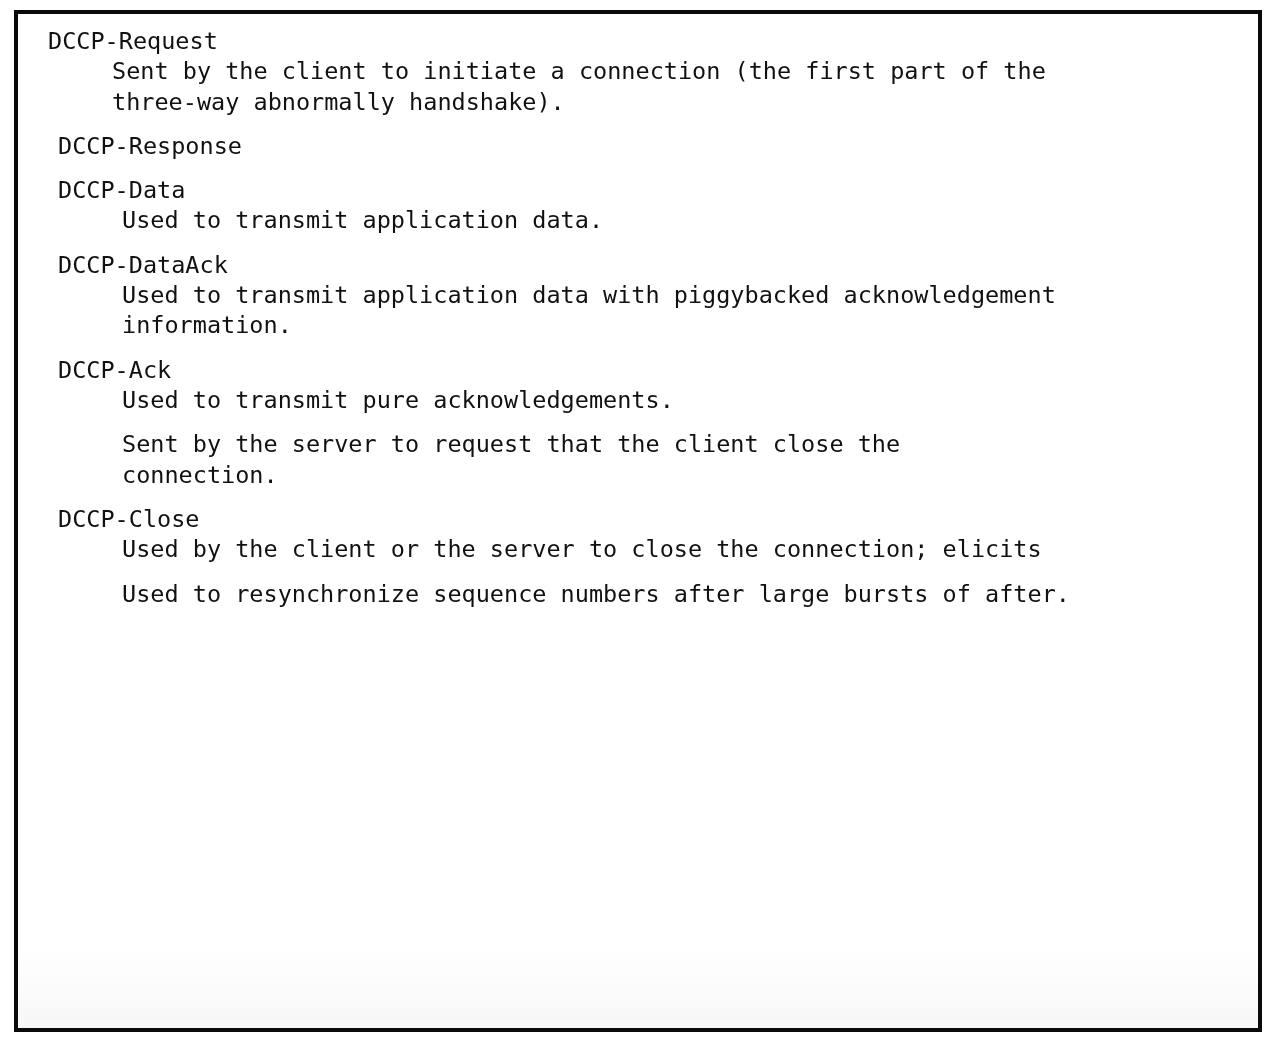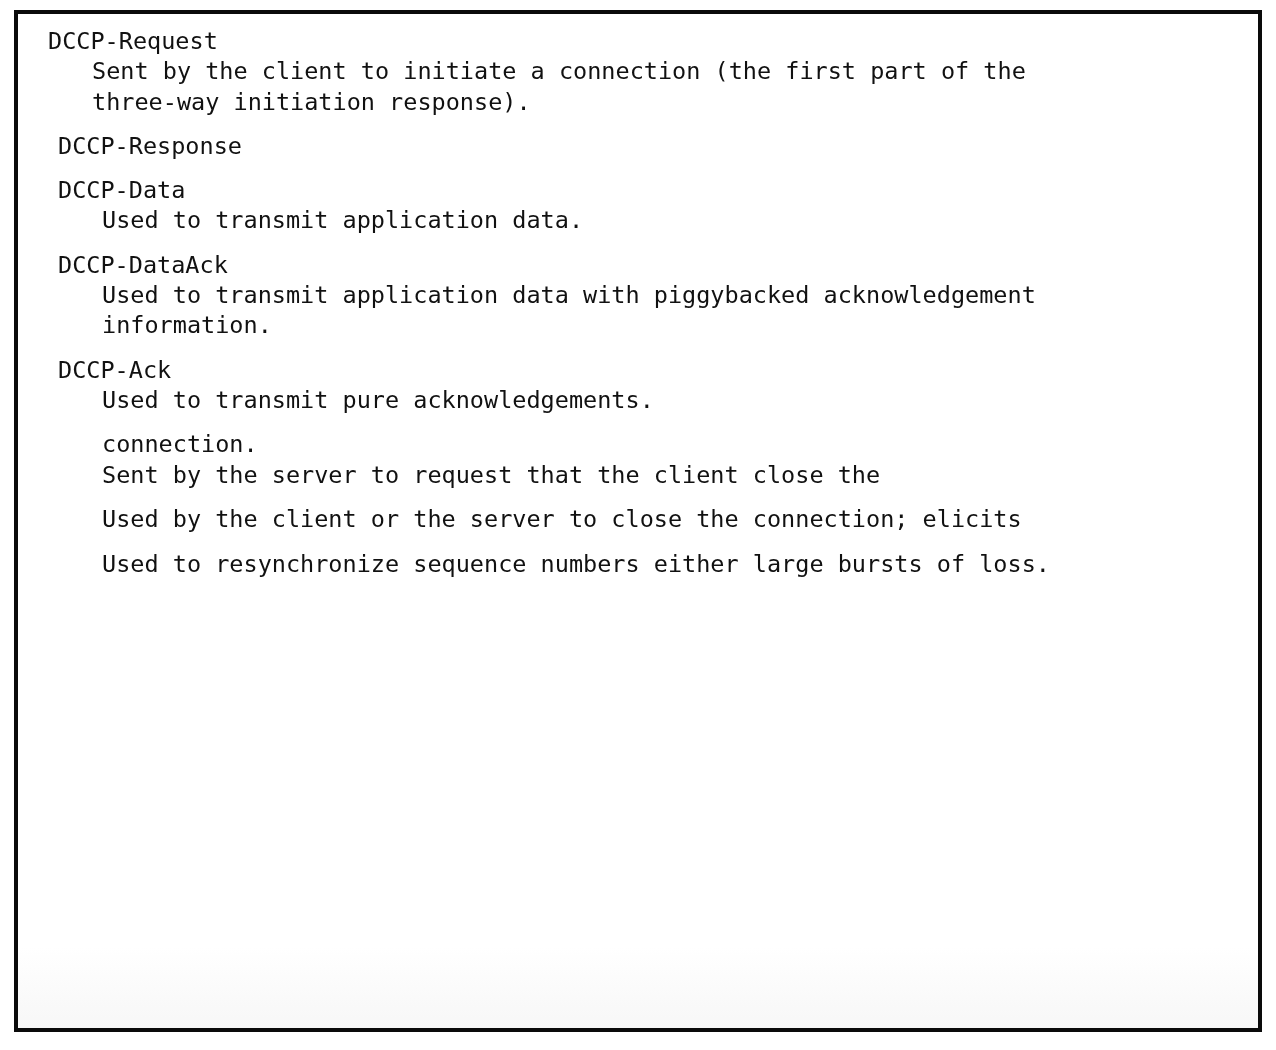--- a/index.html
+++ b/index.html
@@ -82,20 +82,21 @@
     font-size: 23.5px;
     line-height: 30.5px;
     color: #111111;
     margin-left: 44px;
     white-space: pre-wrap;
   }
 
   .def-desc-line {
     display: block;
     white-space: pre;
+    margin-left: 20px;
   }
 
   
   .bottom-shadow {
     position: absolute;
     left: 14px;
     top: 1034px;
     width: 1248px;
     height: 4px;
     background: #ffffff;
@@ -105,44 +106,45 @@
 <body>
 
 <div id="page">
   <div class="page-surround"></div>
 
   <div class="callout-box">
     <div class="callout-inner">
       <div class="def-list" id="def-list">
           <div class="def-entry first">
             <div class="def-term">DCCP-Request</div>
-            <div class="def-desc"><span class="def-desc-line">Sent by the client to initiate a connection (the first part of the</span><span class="def-desc-line">three-way initiation response).</span></div>
+            <div class="def-desc"><span class="def-desc-line">Sent by the client to initiate a connection (the first part of the</span><span class="def-desc-line">three-way abnormally handshake).</span></div>
           </div>
           <div class="def-entry">
             <div class="def-term">DCCP-Response</div>
           </div>
           <div class="def-entry">
             <div class="def-term">DCCP-Data</div>
             <div class="def-desc"><span class="def-desc-line">Used to transmit application data.</span></div>
           </div>
           <div class="def-entry">
             <div class="def-term">DCCP-DataAck</div>
             <div class="def-desc"><span class="def-desc-line">Used to transmit application data with piggybacked acknowledgement</span><span class="def-desc-line">information.</span></div>
           </div>
           <div class="def-entry">
             <div class="def-term">DCCP-Ack</div>
             <div class="def-desc"><span class="def-desc-line">Used to transmit pure acknowledgements.</span></div>
           </div>
           <div class="def-entry">
-            <div class="def-desc"><span class="def-desc-line">connection.</span><span class="def-desc-line">Sent by the server to request that the client close the</span></div>
+            <div class="def-desc"><span class="def-desc-line">Sent by the server to request that the client close the</span><span class="def-desc-line">connection.</span></div>
           </div>
           <div class="def-entry">
+            <div class="def-term">DCCP-Close</div>
             <div class="def-desc"><span class="def-desc-line">Used by the client or the server to close the connection; elicits</span></div>
           </div>
           <div class="def-entry">
-            <div class="def-desc"><span class="def-desc-line">Used to resynchronize sequence numbers either large bursts of loss.</span></div>
+            <div class="def-desc"><span class="def-desc-line">Used to resynchronize sequence numbers after large bursts of after.</span></div>
           </div>
         </div>
     </div>
   </div>
 
   <div class="bottom-shadow"></div>
 </div>
 
 </body></html>

